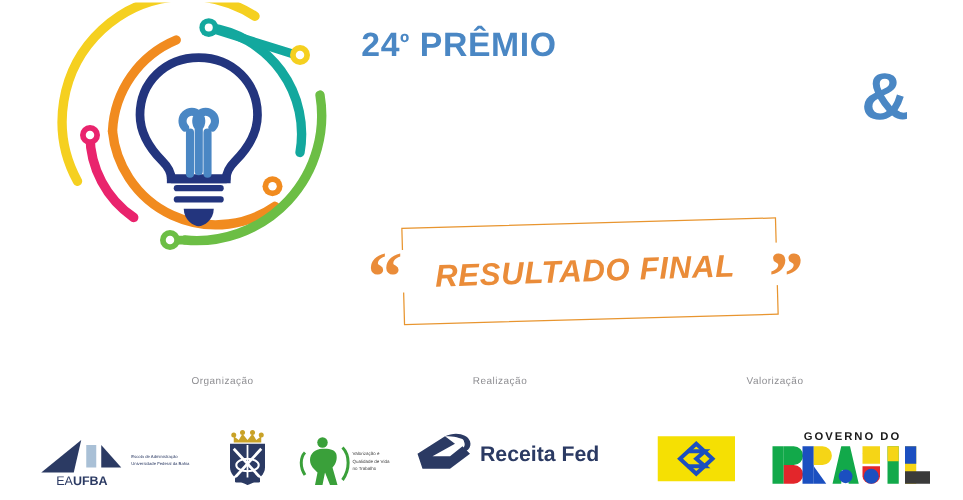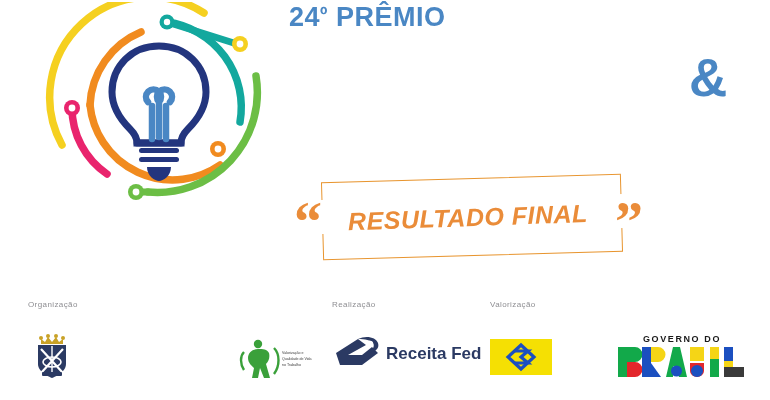--- a/index.html
+++ b/index.html
@@ -17,21 +17,21 @@
   #logo-mark svg{display:block;width:230px;height:205px;}
 
   
   #title-block{position:absolute;left:283px;top:4px;width:480px;}
   #premio-line{
     color:#4a87c4;
     font-size:27px;
     font-weight:bold;
     letter-spacing:.5px;
     line-height:1;
-    margin:0 0 0 6px;
+    margin:19px 0 0 6px;
     white-space:nowrap;
     font-family:"Liberation Sans", sans-serif;
   }
   #premio-line .ord{font-size:20px;vertical-align:4px;}
   #main-title{margin:2px 0 0 0;}
   .title-row{
     color:#23357e;
     font-weight:bold;
     font-size:53px;
     line-height:.92;
@@ -95,26 +95,27 @@
     font-family:"Liberation Sans", sans-serif;
   }
 
   
   #footer{position:absolute;left:0;top:300px;width:770px;height:100px;}
   .footer-group{position:absolute;top:0;}
   .footer-label{
     color:#8e8e92;
     font-size:8px;
     letter-spacing:.4px;
-    font-family:"Liberation Sans", sans-serif;
-  }
-  .footer-logos{display:flex;align-items:center;justify-content:space-between;margin-top:22px;}
+    text-align:center;
+    font-family:"Liberation Sans", sans-serif;
+  }
+  .footer-logos{display:flex;align-items:center;justify-content:flex-end;margin-top:32px;}
 
   #group-organizacao{left:28px;width:300px;}
-  #group-realizacao{left:332px;width:160px;}
+  #group-realizacao{left:320px;width:160px;}
   #group-patrocinio{left:490px;width:260px;}
 
   .logo-slot{display:flex;align-items:center;justify-content:center;}
 
   
   #logo-eaufba{width:135px;height:46px;position:relative;margin-right:14px;}
   #logo-eaufba svg{display:block;}
   
   #logo-ufba{width:48px;height:52px;margin-right:14px;}
   
@@ -203,20 +204,30 @@
     <div class="quote" id="quote-close">”</div>
     <div id="result-text">RESULTADO FINAL</div>
   </div>
 
   <div id="footer">
 
     <div class="footer-group" id="group-organizacao">
       <div class="footer-label">Organização</div>
       <div class="footer-logos">
 
+        <div id="logo-eaufba" class="logo-slot">
+          <svg viewBox="0 0 135 46" width="135" height="46" xmlns="http://www.w3.org/2000/svg">
+            <polygon points="8,34 40,8 34,34" fill="#2b3a63"></polygon>
+            <polygon points="44,12 52,12 52,30 44,30" fill="#a9c0d6"></polygon>
+            <polygon points="56,12 72,30 56,30" fill="#2b3a63"></polygon>
+            <text x="20" y="44" font-size="10" fill="#2b3a63" font-family="Liberation Sans, sans-serif">EA<tspan font-weight="bold">UFBA</tspan></text>
+            <text class="tinytext" x="80" y="22">Escola de Administração</text>
+            <text class="tinytext" x="80" y="28">Universidade Federal da Bahia</text>
+          </svg>
+        </div>
 
         <div id="logo-ufba" class="logo-slot">
           <svg viewBox="0 0 48 52" width="48" height="52" xmlns="http://www.w3.org/2000/svg">
 
             <path d="M13 13 L13 8 L17 11 L20 6 L24 11 L28 6 L31 11 L35 8 L35 13 Z" fill="#c9a227"></path>
             <circle cx="13" cy="7" r="2" fill="#c9a227"></circle>
               <circle cx="20" cy="5" r="2" fill="#c9a227"></circle>
             <circle cx="28" cy="5" r="2" fill="#c9a227"></circle>
               <circle cx="35" cy="7" r="2" fill="#c9a227"></circle>
 

